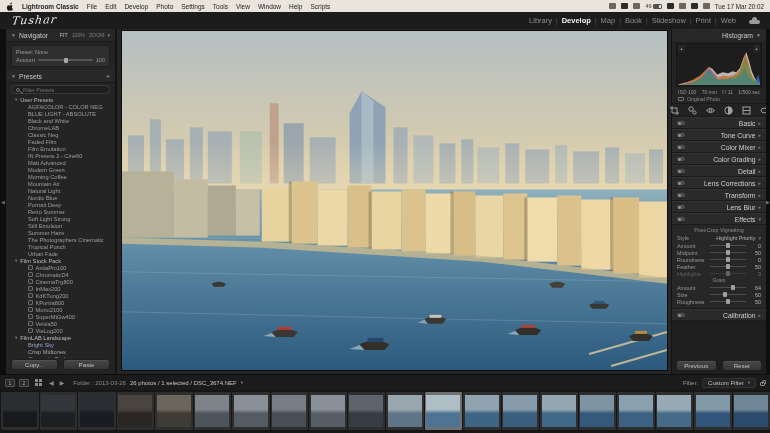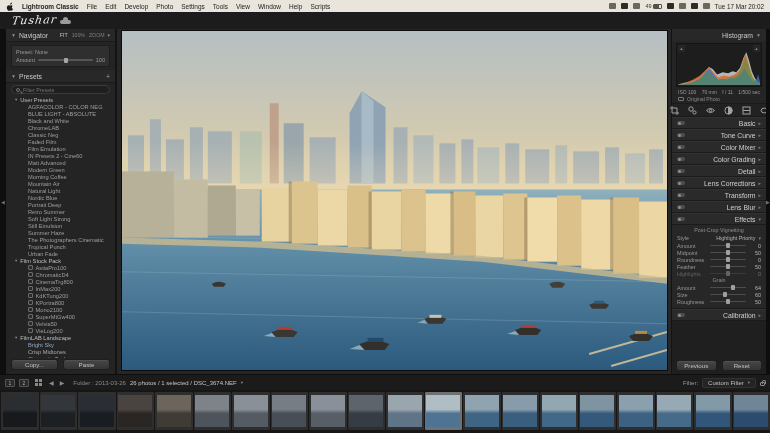--- a/index.html
+++ b/index.html
@@ -146,20 +146,35 @@
       <span class="st-ic dark"></span>
       <span class="st-ic"></span>
       <span class="st-ic dark"></span>
       <span class="st-ic"></span>
       <span class="mb-clock">Tue 17 Mar 20:02</span>
     </div>
   </div>
 
   <div class="topbar">
     <div class="logo">Tushar</div>
+    <div class="modules">
+        <span class="mod">Library</span>
+        <span class="mod-sep">|</span>
+        <span class="mod active">Develop</span>
+        <span class="mod-sep">|</span>
+        <span class="mod">Map</span>
+        <span class="mod-sep">|</span>
+        <span class="mod">Book</span>
+        <span class="mod-sep">|</span>
+        <span class="mod">Slideshow</span>
+        <span class="mod-sep">|</span>
+        <span class="mod">Print</span>
+        <span class="mod-sep">|</span>
+        <span class="mod">Web</span>
+      </div>
     <div class="cloud" style="margin-right:10px">
         <i></i>
         <b></b>
       </div>
   </div>
 
   <div class="edge l">
       <span>◀</span>
     </div>
   <div class="edge r">

